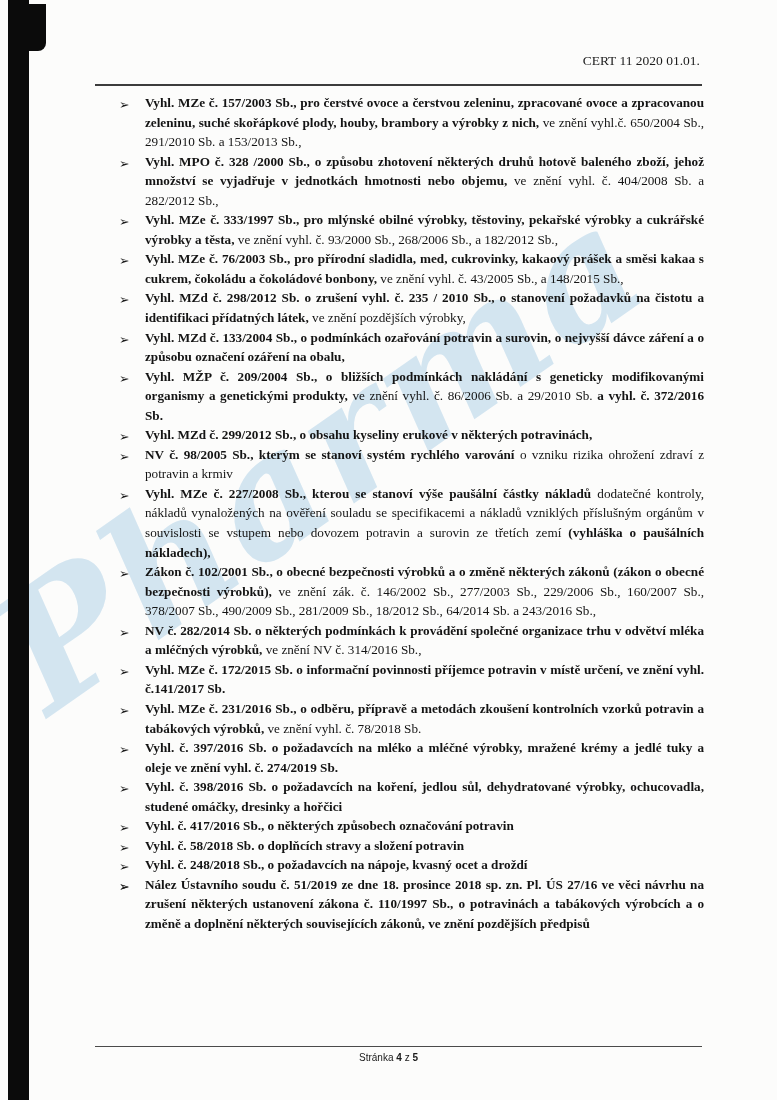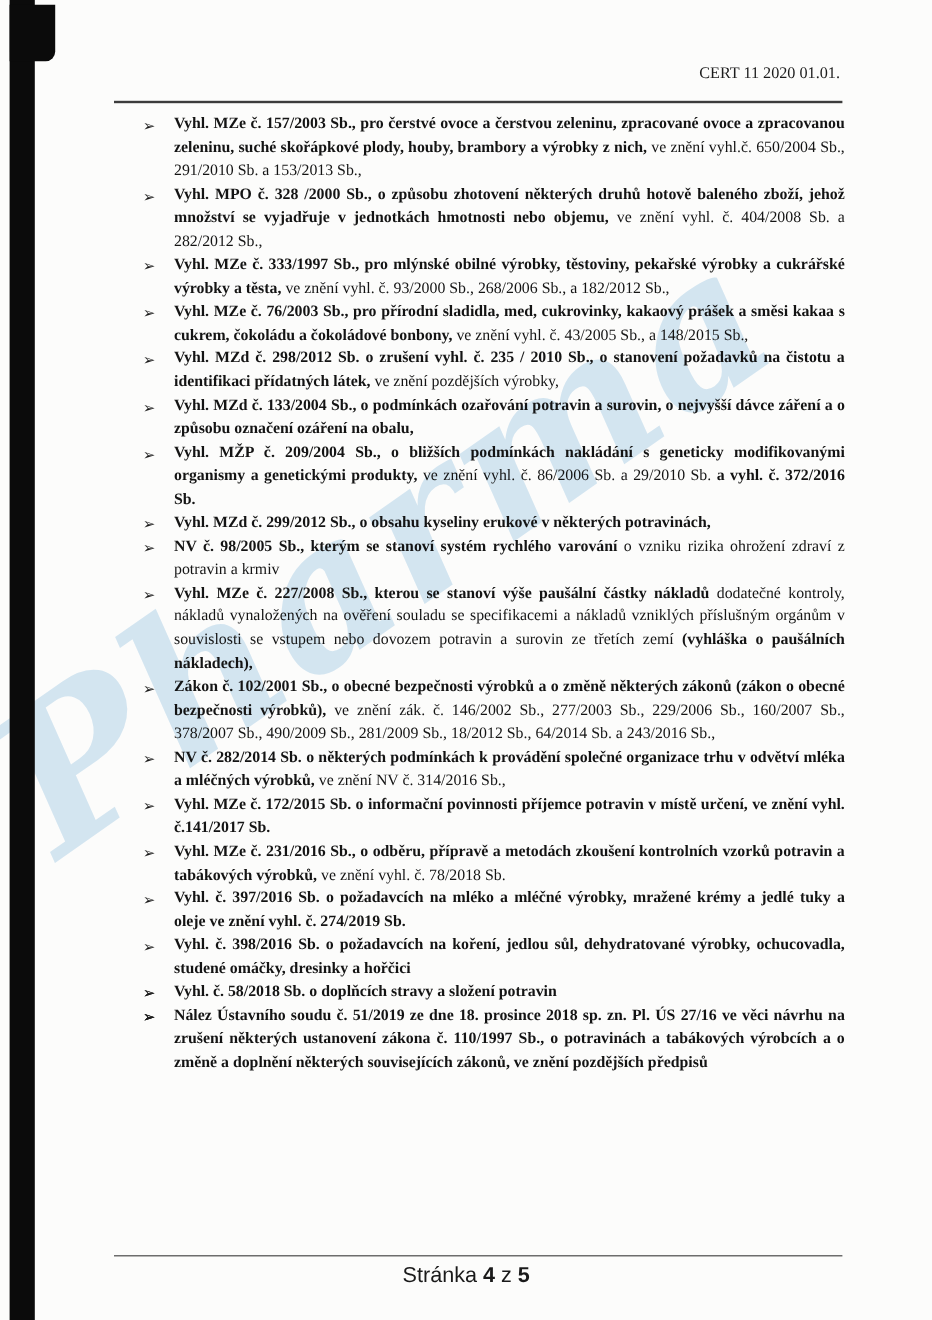--- a/index.html
+++ b/index.html
@@ -50,21 +50,21 @@
     font-size:12.5px; font-family:"DejaVu Sans", sans-serif; color:#1a1a1a;
   }
   .seg { }
   .bold { font-weight:bold;margin-top:40px; }
   .footer-rule {
     position:absolute; top:1046px; left:95px; width:607px;
     border-top:1.5px solid #4a4a4a; z-index:2;
   }
   .page-footer {
     position:absolute; top:1052px; left:20px; width:737px;
-    text-align:center; font-size:18px;
+    text-align:center; font-size:10px;
     font-family:"Liberation Sans", sans-serif; color:#1a1a1a; z-index:2;
   }
 </style>
 </head>
 <body>
 
 <div class="page">
   <div class="scan-bar"></div>
   <div class="scan-corner"></div>
 
@@ -83,22 +83,22 @@
       <li class="reg-item"><span class="bullet">➢</span><span class="seg bold">Vyhl. MŽP č. 209/2004 Sb., o bližších podmínkách nakládání s geneticky modifikovanými organismy a genetickými produkty,</span> <span class="seg">ve znění vyhl. č. 86/2006 Sb. a 29/2010 Sb.</span> <span class="seg bold">a vyhl. č. 372/2016 Sb.</span></li>
       <li class="reg-item"><span class="bullet">➢</span><span class="seg bold">Vyhl. MZd č. 299/2012 Sb., o obsahu kyseliny erukové v některých potravinách,</span></li>
       <li class="reg-item"><span class="bullet">➢</span><span class="seg bold">NV č. 98/2005 Sb., kterým se stanoví systém rychlého varování</span> <span class="seg">o vzniku rizika ohrožení zdraví z potravin a krmiv</span></li>
       <li class="reg-item"><span class="bullet">➢</span><span class="seg bold">Vyhl. MZe č. 227/2008 Sb., kterou se stanoví výše paušální částky nákladů</span> <span class="seg">dodatečné kontroly, nákladů vynaložených na ověření souladu se specifikacemi a nákladů vzniklých příslušným orgánům v souvislosti se vstupem nebo dovozem potravin a surovin ze třetích zemí</span> <span class="seg bold">(vyhláška o paušálních nákladech),</span></li>
       <li class="reg-item"><span class="bullet">➢</span><span class="seg bold">Zákon č. 102/2001 Sb., o obecné bezpečnosti výrobků a o změně některých zákonů (zákon o obecné bezpečnosti výrobků),</span> <span class="seg">ve znění zák. č. 146/2002 Sb., 277/2003 Sb., 229/2006 Sb., 160/2007 Sb., 378/2007 Sb., 490/2009 Sb., 281/2009 Sb., 18/2012 Sb., 64/2014 Sb. a 243/2016 Sb.,</span></li>
       <li class="reg-item"><span class="bullet">➢</span><span class="seg bold">NV č. 282/2014 Sb. o některých podmínkách k provádění společné organizace trhu v odvětví mléka a mléčných výrobků,</span> <span class="seg">ve znění NV č. 314/2016 Sb.,</span></li>
       <li class="reg-item"><span class="bullet">➢</span><span class="seg bold">Vyhl. MZe č. 172/2015 Sb. o informační povinnosti příjemce potravin v místě určení, ve znění vyhl. č.141/2017 Sb.</span></li>
       <li class="reg-item"><span class="bullet">➢</span><span class="seg bold">Vyhl. MZe č. 231/2016 Sb., o odběru, přípravě a metodách zkoušení kontrolních vzorků potravin a tabákových výrobků,</span> <span class="seg">ve znění vyhl. č. 78/2018 Sb.</span></li>
       <li class="reg-item"><span class="bullet">➢</span><span class="seg bold">Vyhl. č. 397/2016 Sb. o požadavcích na mléko a mléčné výrobky, mražené krémy a jedlé tuky a oleje ve znění vyhl. č. 274/2019 Sb.</span></li>
       <li class="reg-item"><span class="bullet">➢</span><span class="seg bold">Vyhl. č. 398/2016 Sb. o požadavcích na koření, jedlou sůl, dehydratované výrobky, ochucovadla, studené omáčky, dresinky a hořčici</span></li>
-      <li class="reg-item"><span class="bullet">➢</span></li>
+      <li class="reg-item"><span class="bullet">➢</span><span class="seg bold">Vyhl. č. 417/2016 Sb., o některých způsobech označování potravin</span></li>
       <li class="reg-item"><span class="bullet">➢</span><span class="seg bold">Vyhl. č. 58/2018 Sb. o doplňcích stravy a složení potravin</span></li>
-      <li class="reg-item"><span class="bullet">➢</span></li>
+      <li class="reg-item"><span class="bullet">➢</span><span class="seg bold">Vyhl. č. 248/2018 Sb., o požadavcích na nápoje, kvasný ocet a droždí</span></li>
       <li class="reg-item"><span class="bullet">➢</span></li>
       <li class="reg-item"><span class="bullet">➢</span><span class="seg bold">Nález Ústavního soudu č. 51/2019 ze dne 18. prosince 2018 sp. zn. Pl. ÚS 27/16 ve věci návrhu na zrušení některých ustanovení zákona č. 110/1997 Sb., o potravinách a tabákových výrobcích a o změně a doplnění některých souvisejících zákonů, ve znění pozdějších předpisů</span></li>
     </ul>
 
   <div class="footer-rule"></div>
   <div class="page-footer"><span>Stránka</span> <span class="bold">4</span> <span>z</span> <span class="bold">5</span></div>
 </div>
 
 </body></html>

